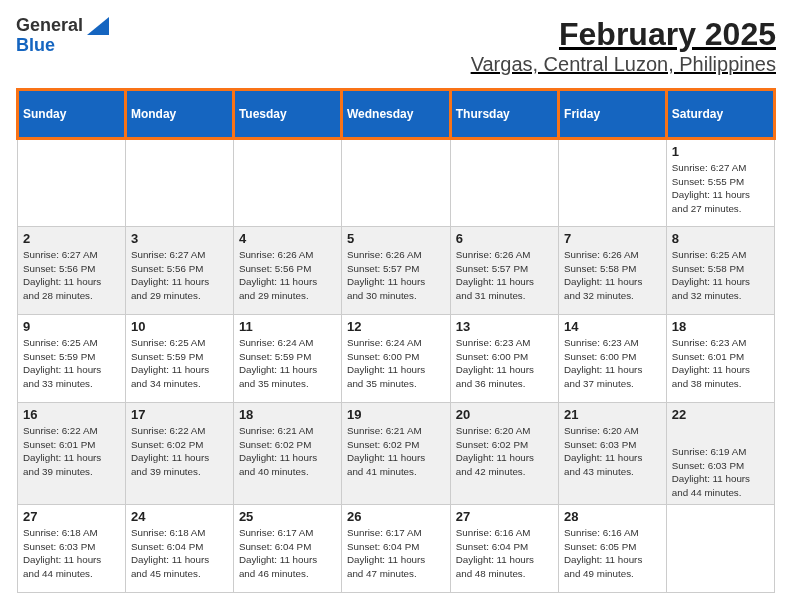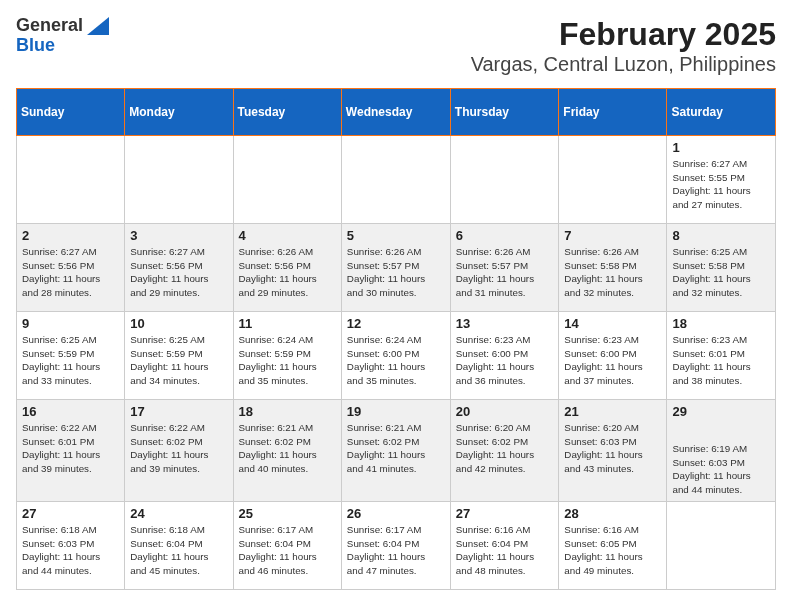--- a/index.html
+++ b/index.html
@@ -34,20 +34,21 @@
       color: #1565c0;
       line-height: 1.1;
     }
     .logo-row {
       display: flex;
       align-items: center;
       gap: 4px;
     }
     .title-block {
       text-align: right;
+      text-decoration: underline;
     }
     .month-year {
       font-size: 32px;
       font-weight: bold;
       color: #222;
     }
     .location {
       font-size: 20px;
       color: #444;
     }
@@ -56,21 +57,21 @@
       border-collapse: collapse;
       font-size: 10.5px;
     }
     thead tr th {
       background-color: #1565c0;
       color: #fff;
       padding: 16px 4px;
       text-align: left;
       font-size: 12px;
       font-weight: bold;
-      border: 1px solid #f97316;
+      border: 3px solid #f97316;
     }
     tbody tr td {
       border: 1px solid #ccc;
       vertical-align: top;
       padding: 4px 5px;
       height: 88px;
       width: 110px;
     }
     .day-num {
       font-size: 13px;
@@ -283,21 +284,21 @@
 and 42 minutes.</div>
         </td>
         <td>
           <span class="day-num">21</span>
           <div class="day-info" style="white-space: pre-line;">Sunrise: 6:20 AM
 Sunset: 6:03 PM
 Daylight: 11 hours
 and 43 minutes.</div>
         </td>
         <td>
-          <span class="day-num">29</span>
+          <span class="day-num">22</span>
           <div class="day-info" style="white-space: pre-line; margin-top: 23px;">Sunrise: 6:19 AM
 Sunset: 6:03 PM
 Daylight: 11 hours
 and 44 minutes.</div>
         </td>
       </tr>
       <tr>
         <td>
           <span class="day-num">27</span>
           <div class="day-info" style="white-space: pre-line;">Sunrise: 6:18 AM

